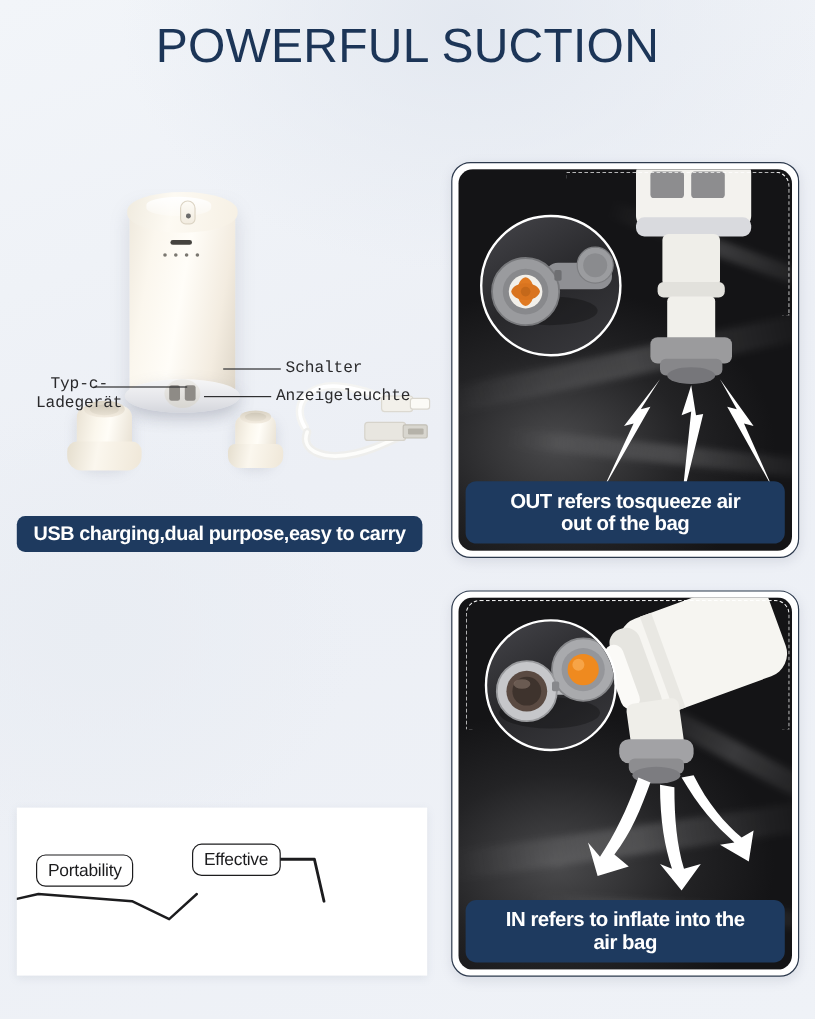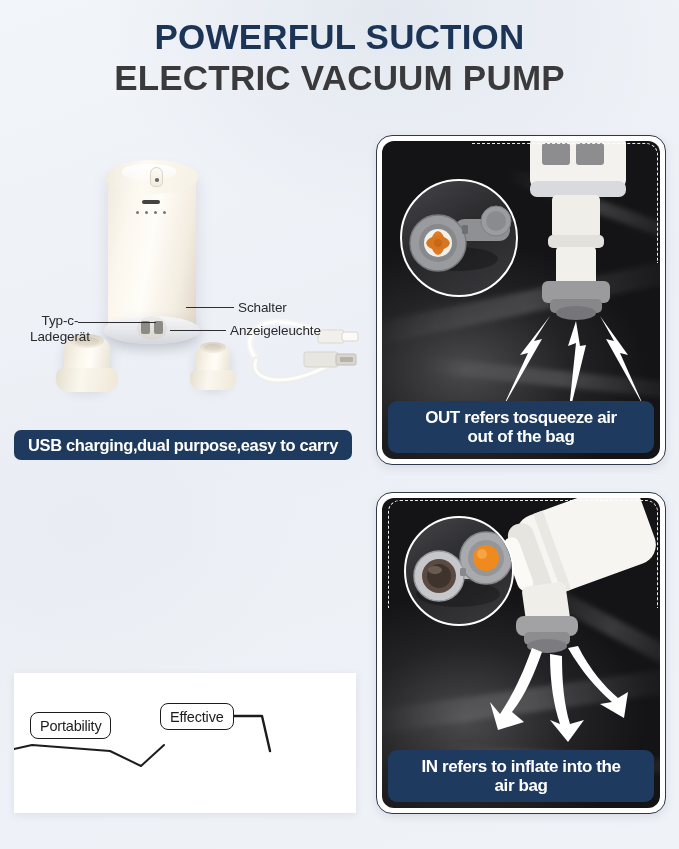--- a/index.html
+++ b/index.html
@@ -22,22 +22,22 @@
       linear-gradient(160deg, #f2f5f9 0%, #eceff5 45%, #eff2f7 100%);
   }
 
   
   .title-block {
     position: absolute;
     top: 16px; left: 0; right: 0;
     text-align: center;
   }
   .title-line1 {
-    font-size: 35px;
-    font-weight: bold;
+    font-size: 40px;
+    font-weight: normal;
     letter-spacing: 0.2px;
     color: #1c3557;
     line-height: 1.18;
     white-space: nowrap;
     text-align: center;
   }
   .title-line2 {
     font-size: 35px;
     font-weight: bold;
     letter-spacing: 0.2px;
@@ -198,20 +198,21 @@
   .usb-cable { position: absolute; left: 244px; top: 196px; }
 
   
   .lbl {
     position: absolute;
     font-size: 13.5px;
     color: #2a2a2c;
     line-height: 1.22;
     letter-spacing: -0.1px;
     white-space: pre-line;
+    font-family: Liberation Mono, monospace;
   }
   .lbl-typec   { left: 30px;  top: 193px; text-align: center; }
   .lbl-schalt  { left: 238px; top: 180px; }
   .lbl-anzeig  { left: 230px; top: 203px; }
 
   .leader {
     position: absolute;
     height: 1px;
     background: #2f2f31;
   }
@@ -337,21 +338,20 @@
     border-radius: 9px;
   }
 </style>
 </head>
 <body>
 
 <div class="page">
 
   <div class="title-block">
     <div class="title-line1">POWERFUL SUCTION</div>
-    <div class="title-line2">ELECTRIC VACUUM PUMP</div>
   </div>
 
   <div class="product-area">
 
     <div class="pump-body"></div>
     <div class="pump-top"></div>
     <div class="pump-top-hi"></div>
     <div class="pump-switch"></div>
     <div class="pump-switch-dot"></div>
     <div class="pump-port"></div>

